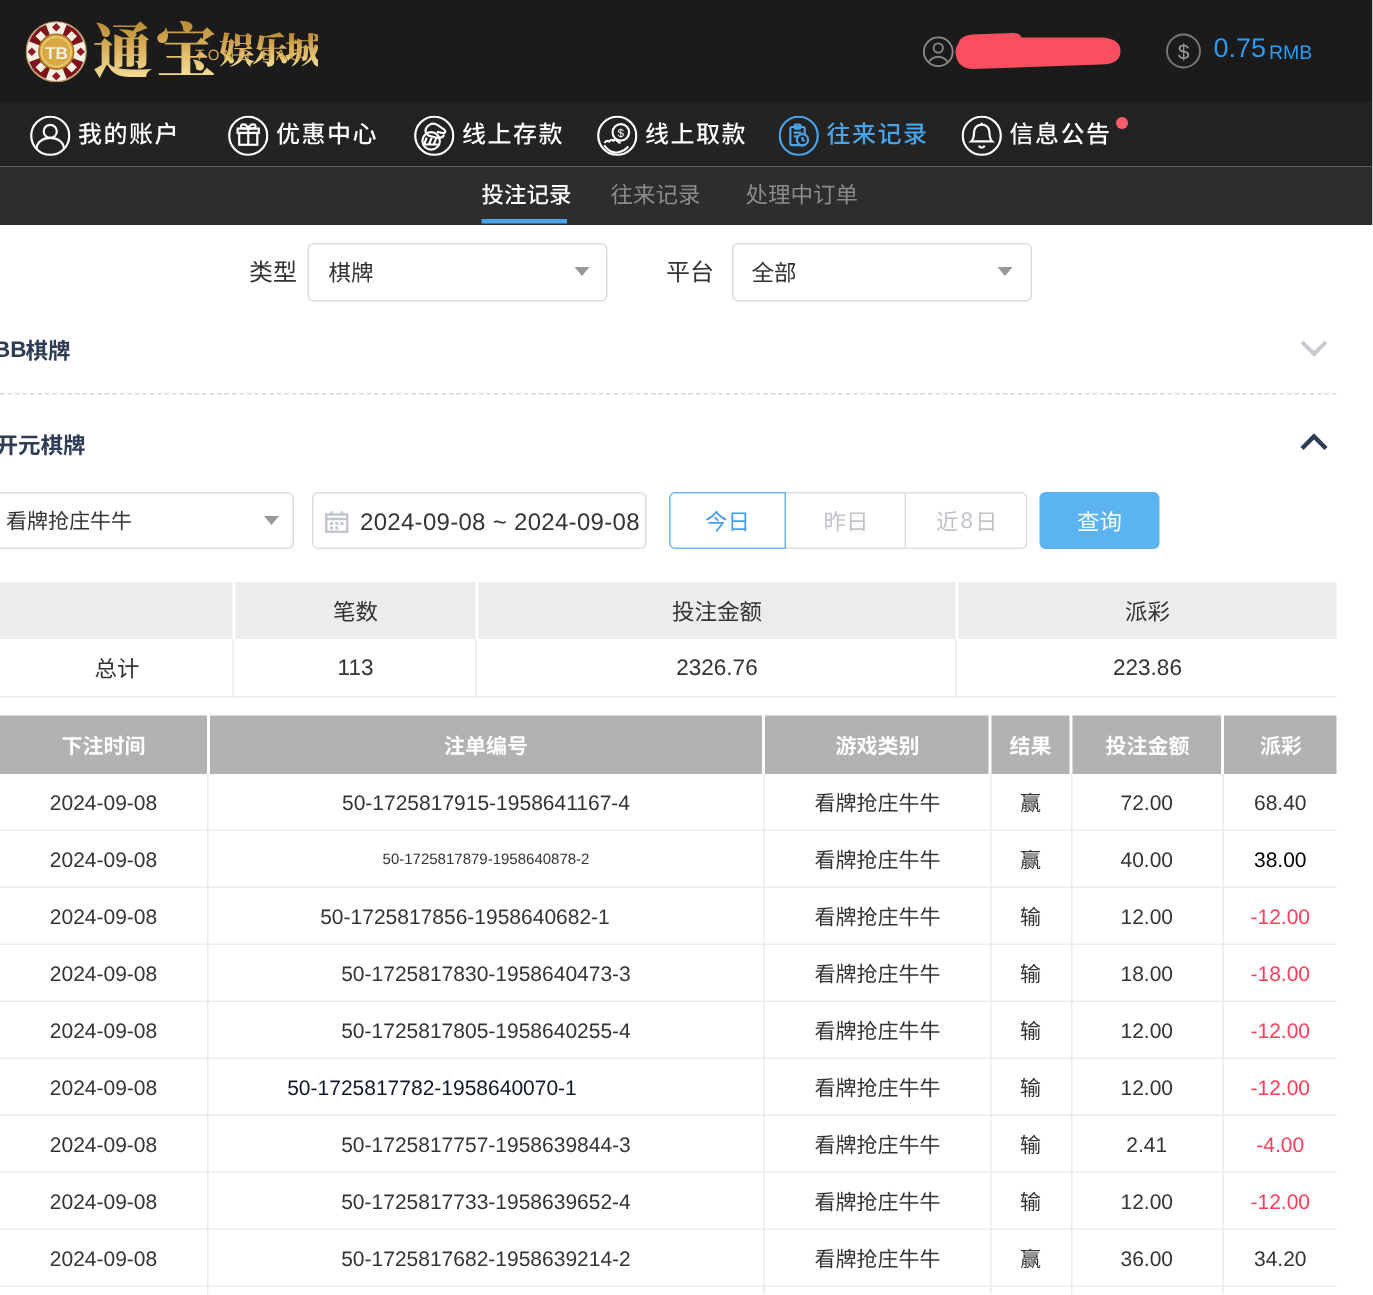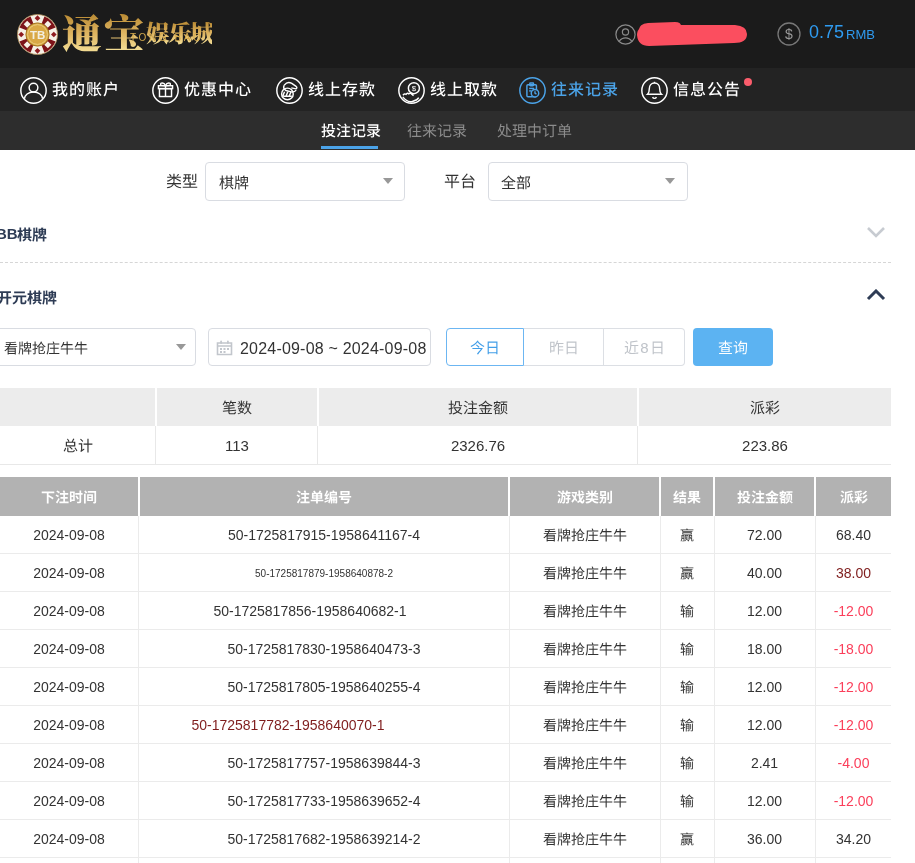--- a/index.html
+++ b/index.html
@@ -566,21 +566,21 @@
     </svg>
   </div>
 <div class="fc" style="left:661px;top:554px;width:52px;height:38px">
     <svg width="14.0" height="14" viewBox="0 -880 1000 1000" style="vertical-align:-1.7px" fill="#333">
       <g transform="scale(1,-1)">
         <use href="#r8D62" x="0"></use>
       </g>
     </svg>
   </div>
 <div class="fc" style="left:715px;top:554px;width:99px;height:38px;font-size:14px;color:#333">40.00</div>
-<div class="fc" style="left:816px;top:554px;width:75px;height:38px;font-size:14px;color:#7f1d1d">38.00</div>
+<div class="fc" style="left:816px;top:554px;width:75px;height:38px;font-size:14px;color:#000000">38.00</div>
 <div class="abs" style="left:0;top:592px;width:891px;height:38px;border-bottom:1px solid #ebebeb"></div>
 <div class="abs" style="left:138px;top:592px;width:1px;height:38px;background:#ebebeb"></div>
 <div class="abs" style="left:509px;top:592px;width:1px;height:38px;background:#ebebeb"></div>
 <div class="abs" style="left:660px;top:592px;width:1px;height:38px;background:#ebebeb"></div>
 <div class="abs" style="left:714px;top:592px;width:1px;height:38px;background:#ebebeb"></div>
 <div class="abs" style="left:815px;top:592px;width:1px;height:38px;background:#ebebeb"></div>
 <div class="fc" style="left:0;top:592px;width:138px;height:38px;font-size:14px;color:#333">2024-09-08</div>
 <div class="fc" style="left:140px;top:592px;width:340px;height:38px;font-size:14px;color:#333">50-1725817856-1958640682-1</div>
 <div class="fc" style="left:510px;top:592px;width:149px;height:38px">
     <svg width="84.0" height="14" viewBox="0 -880 6000 1000" style="vertical-align:-1.7px" fill="#333">
@@ -661,21 +661,21 @@
   </div>
 <div class="fc" style="left:715px;top:668px;width:99px;height:38px;font-size:14px;color:#333">12.00</div>
 <div class="fc" style="left:816px;top:668px;width:75px;height:38px;font-size:14px;color:#fb3e5a">-12.00</div>
 <div class="abs" style="left:0;top:706px;width:891px;height:38px;border-bottom:1px solid #ebebeb"></div>
 <div class="abs" style="left:138px;top:706px;width:1px;height:38px;background:#ebebeb"></div>
 <div class="abs" style="left:509px;top:706px;width:1px;height:38px;background:#ebebeb"></div>
 <div class="abs" style="left:660px;top:706px;width:1px;height:38px;background:#ebebeb"></div>
 <div class="abs" style="left:714px;top:706px;width:1px;height:38px;background:#ebebeb"></div>
 <div class="abs" style="left:815px;top:706px;width:1px;height:38px;background:#ebebeb"></div>
 <div class="fc" style="left:0;top:706px;width:138px;height:38px;font-size:14px;color:#333">2024-09-08</div>
-<div class="fc" style="left:140px;top:706px;width:296px;height:38px;font-size:14px;color:#7f1d1d">50-1725817782-1958640070-1</div>
+<div class="fc" style="left:140px;top:706px;width:296px;height:38px;font-size:14px;color:#0f172a">50-1725817782-1958640070-1</div>
 <div class="fc" style="left:510px;top:706px;width:149px;height:38px">
     <svg width="84.0" height="14" viewBox="0 -880 6000 1000" style="vertical-align:-1.7px" fill="#333">
       <g transform="scale(1,-1)">
         <use href="#r770B" x="0"></use>
         <use href="#r724C" x="1000"></use>
         <use href="#r62A2" x="2000"></use>
         <use href="#r5E84" x="3000"></use>
         <use href="#r725B" x="4000"></use>
         <use href="#r725B" x="5000"></use>
       </g>

